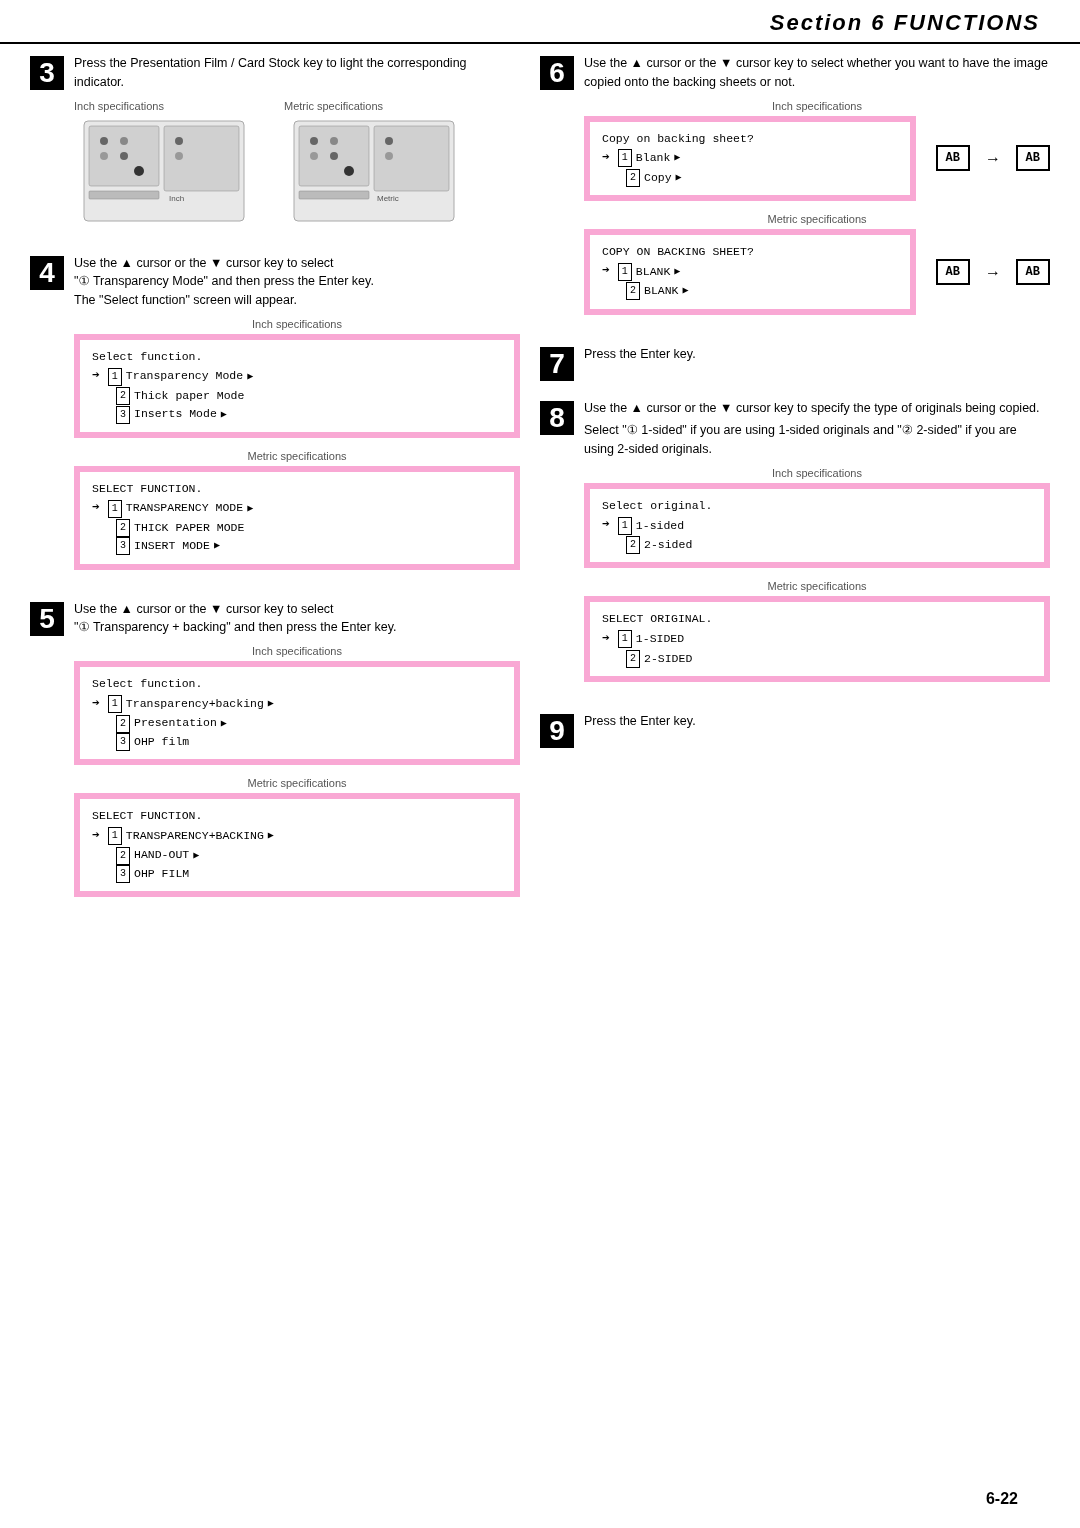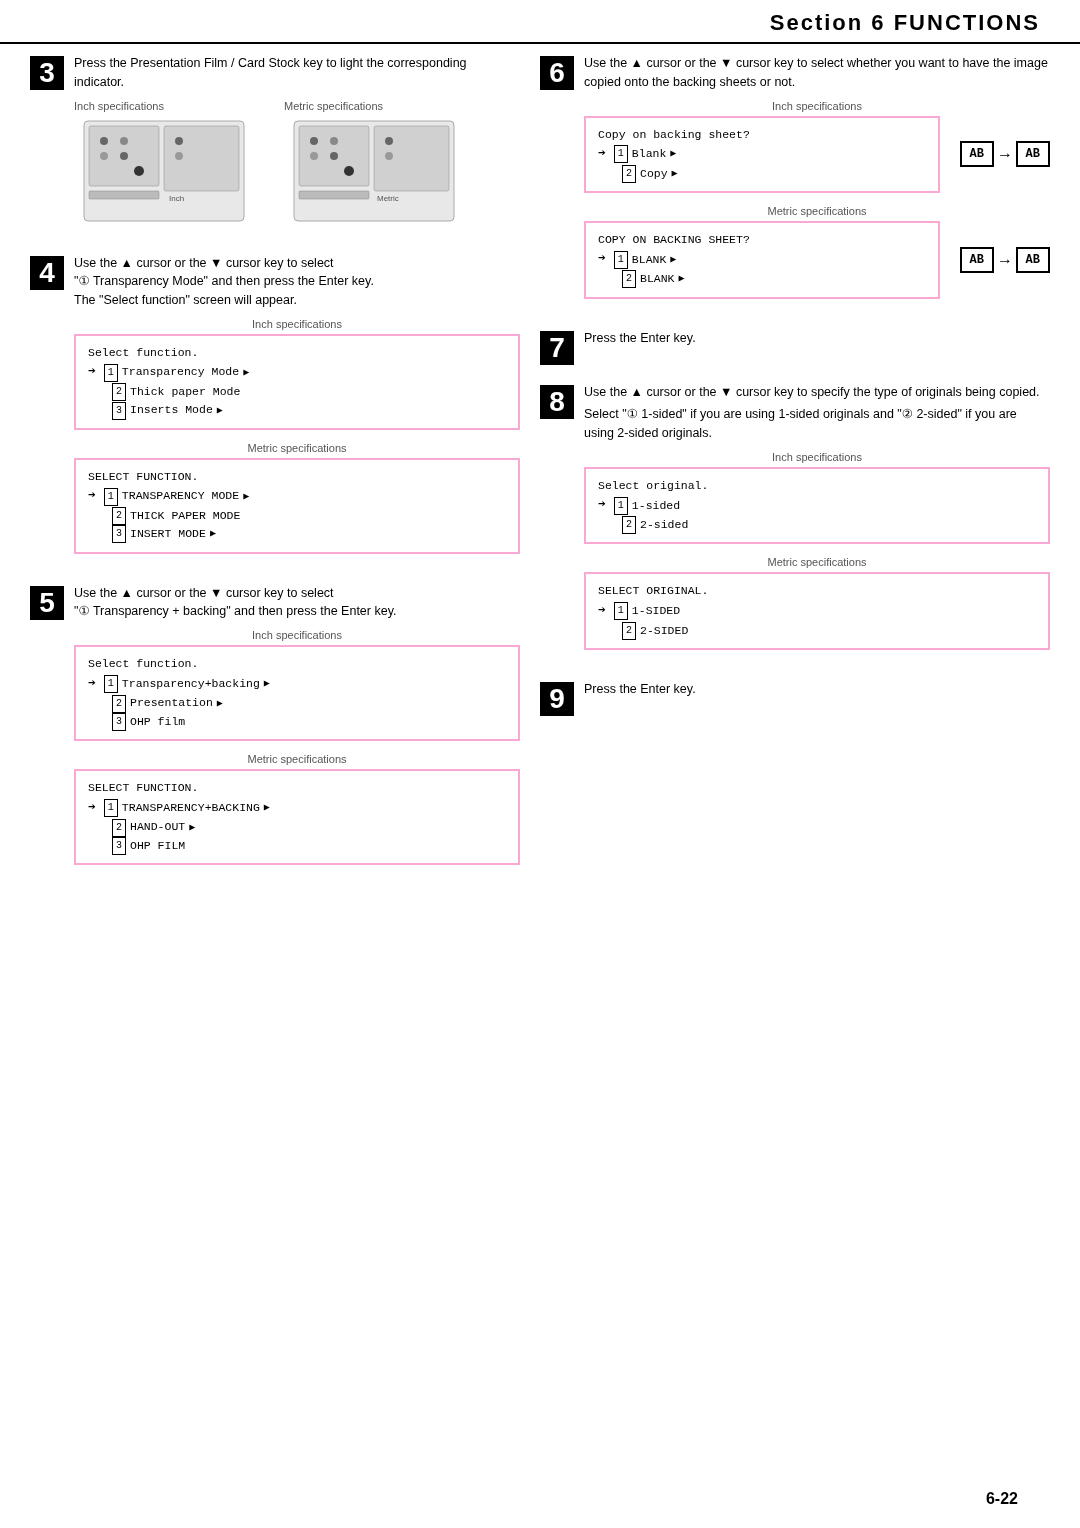--- a/index.html
+++ b/index.html
@@ -24,20 +24,21 @@
       justify-content: flex-end;
       align-items: center;
       padding: 10px 40px 6px 40px;
       border-bottom: 2px solid #000;
       margin-bottom: 10px;
     }
     .header-title {
       font-size: 22px;
       font-weight: bold;
       letter-spacing: 2px;
+      font-style: italic;
     }
     
     .footer {
       position: absolute;
       bottom: 20px;
       right: 62px;
       font-size: 16px;
       font-weight: bold;
     }
     
@@ -97,21 +98,21 @@
       margin-bottom: 12px;
     }
     .spec-label {
       font-size: 11px;
       color: #555;
       margin-bottom: 4px;
       text-align: center;
     }
     
     .screen-box {
-      border: 2px solid #f9a8d4;
+      border: 6px solid #f9a8d4;
       padding: 8px 12px;
       font-family: 'Courier New', monospace;
       font-size: 11.5px;
       background: #fff;
       margin-bottom: 2px;
       line-height: 1.6;
       display: flex;
       align-items: flex-start;
       gap: 8px;
     }
@@ -136,21 +137,21 @@
       text-align: center;
       display: inline-block;
     }
     .screen-line .arrow-right {
       font-size: 10px;
     }
     
     .ab-copy-box {
       display: flex;
       align-items: center;
-      gap: 6px;
+      gap: 18px;
       margin-left: 10px;
       font-family: 'Courier New', monospace;
       font-size: 13px;
       font-weight: bold;
     }
     .ab-box {
       border: 2px solid #000;
       padding: 4px 8px;
       font-size: 12px;
       font-weight: bold;

